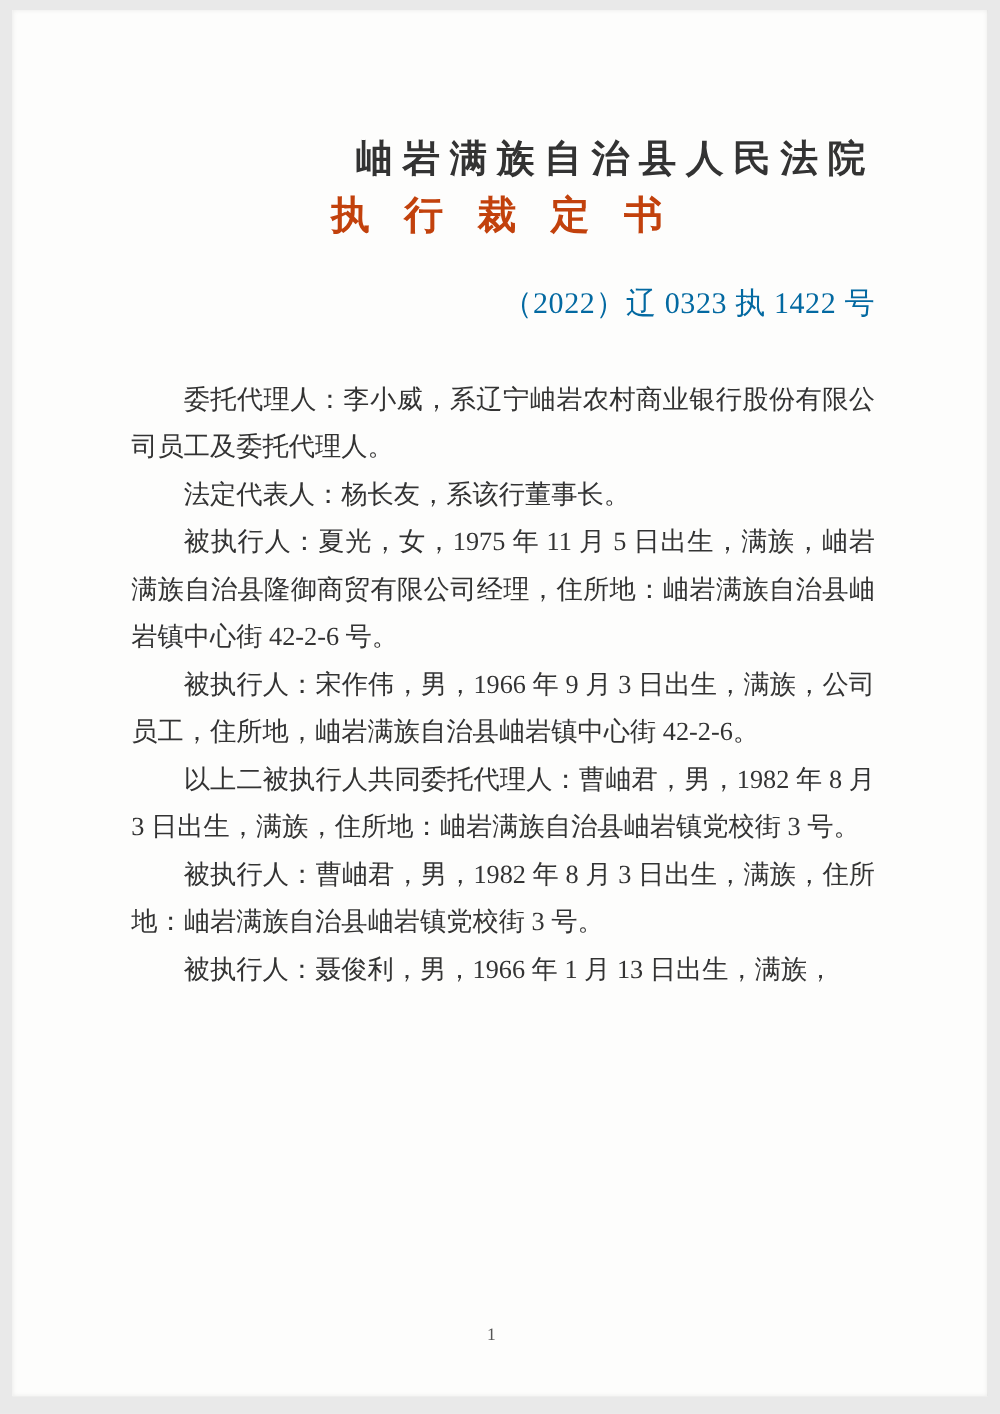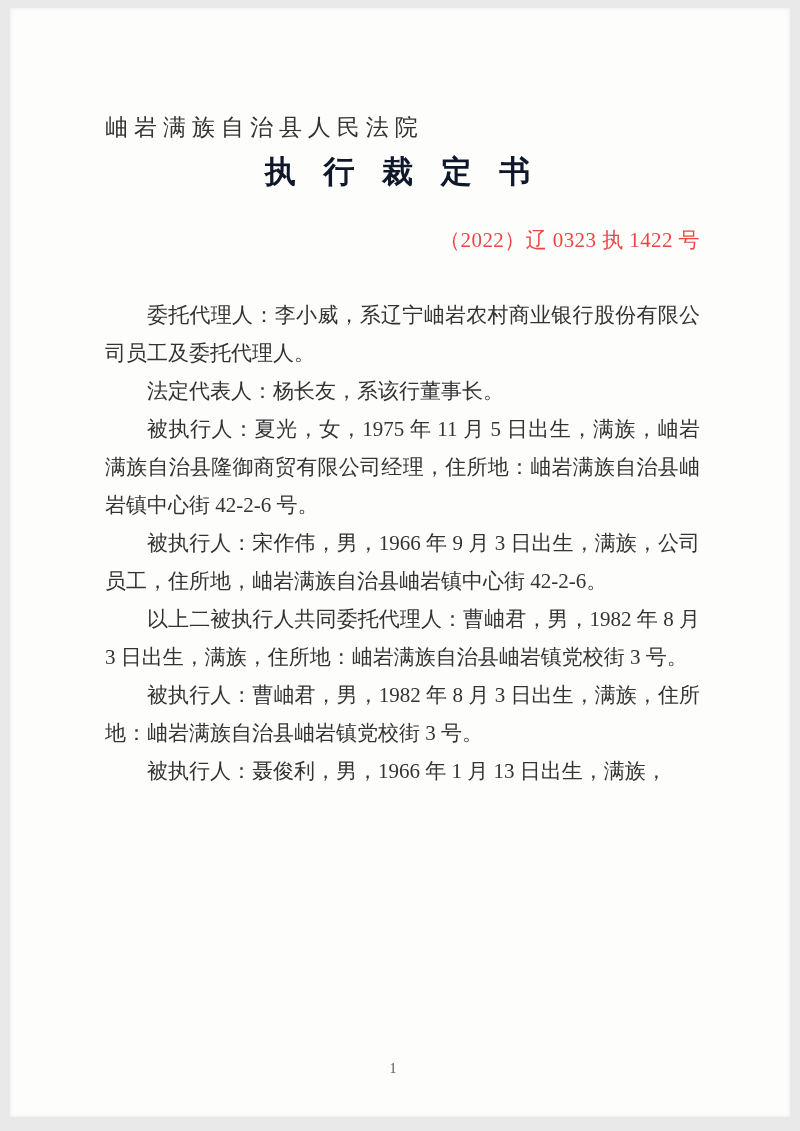--- a/index.html
+++ b/index.html
@@ -29,43 +29,43 @@
     box-shadow: 0 0 4px rgba(0,0,0,0.08) inset;
   }
   .content {
     position: relative;
     height: 100%;
     padding: 100px 90px 0 95px;
     box-sizing: border-box;
     color: #2e2e2e;
   }
   .court-name {
-    text-align: left;
-    font-size: 23px;
+    text-align: right;
+    font-size: 30px;
     letter-spacing: 0.26em;
     line-height: 40px;
-    font-weight: 400;
+    font-weight: 700;
     white-space: nowrap;
     color: #333;
   }
   .doc-title {
     text-align: center;
     font-size: 31px;
     font-weight: 700;
     letter-spacing: 0.32em;
     line-height: 42px;
     margin-top: 3px;
     white-space: nowrap;
-    color: #0f172a;
+    color: #c2410c;
   }
   .case-number {
     text-align: right;
-    font-size: 21px;
+    font-size: 24px;
     margin-top: 33px;
-    color: #ef4444;
+    color: #0369a1;
     letter-spacing: 0.02em;
   }
   .body-text {
     margin-top: 42px;
     font-size: 21px;
     line-height: 38px;
     text-align: justify;
     color: #333;
   }
   .body-text p {

